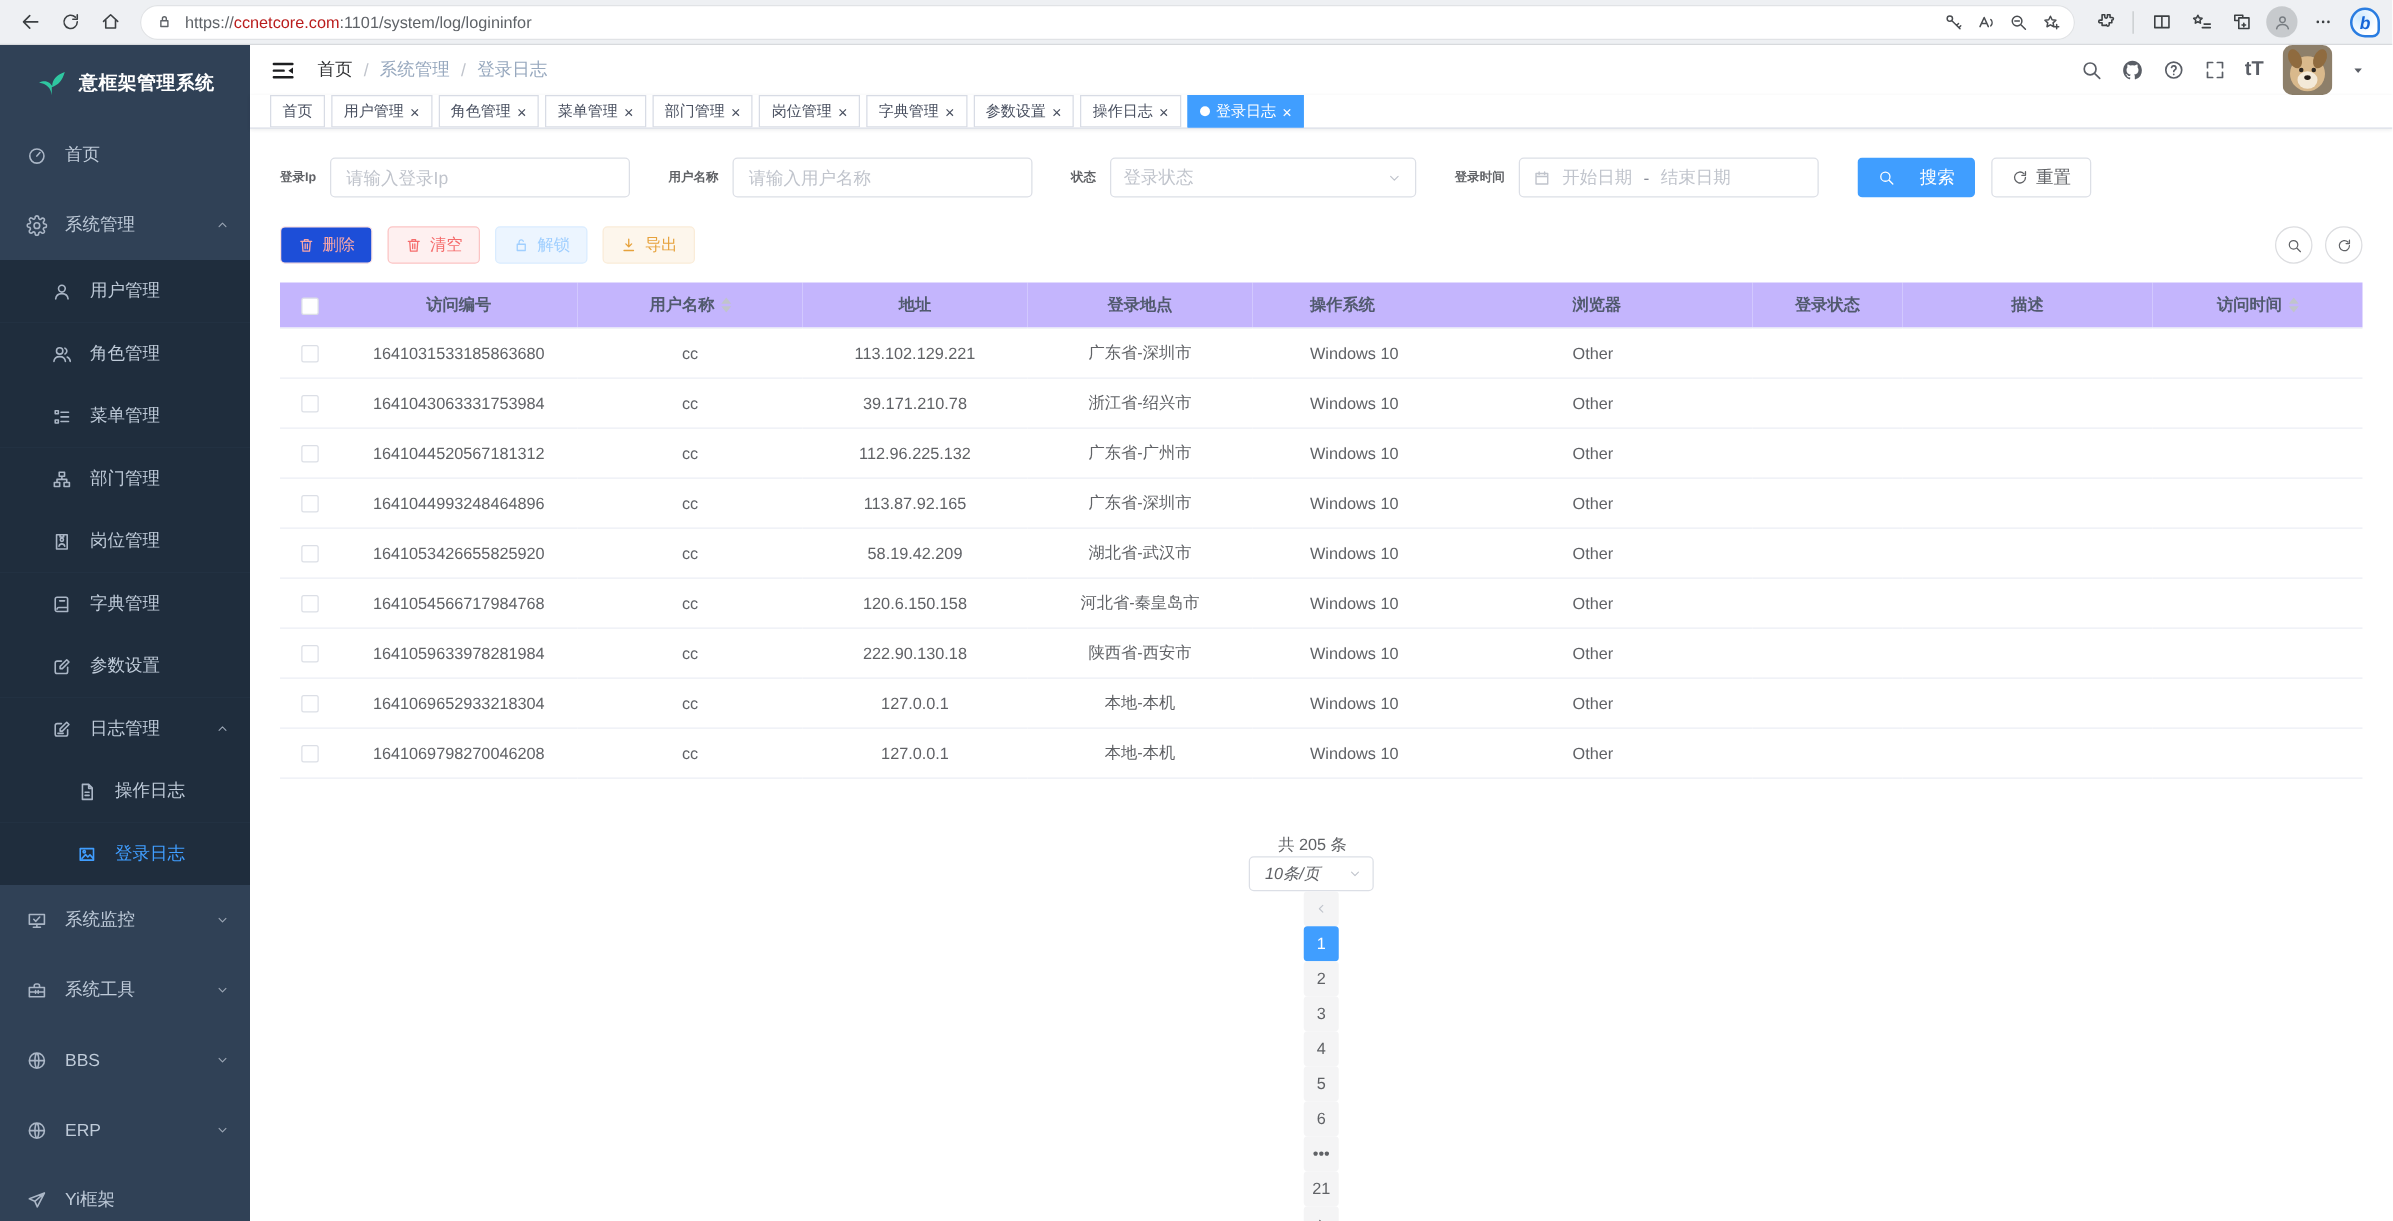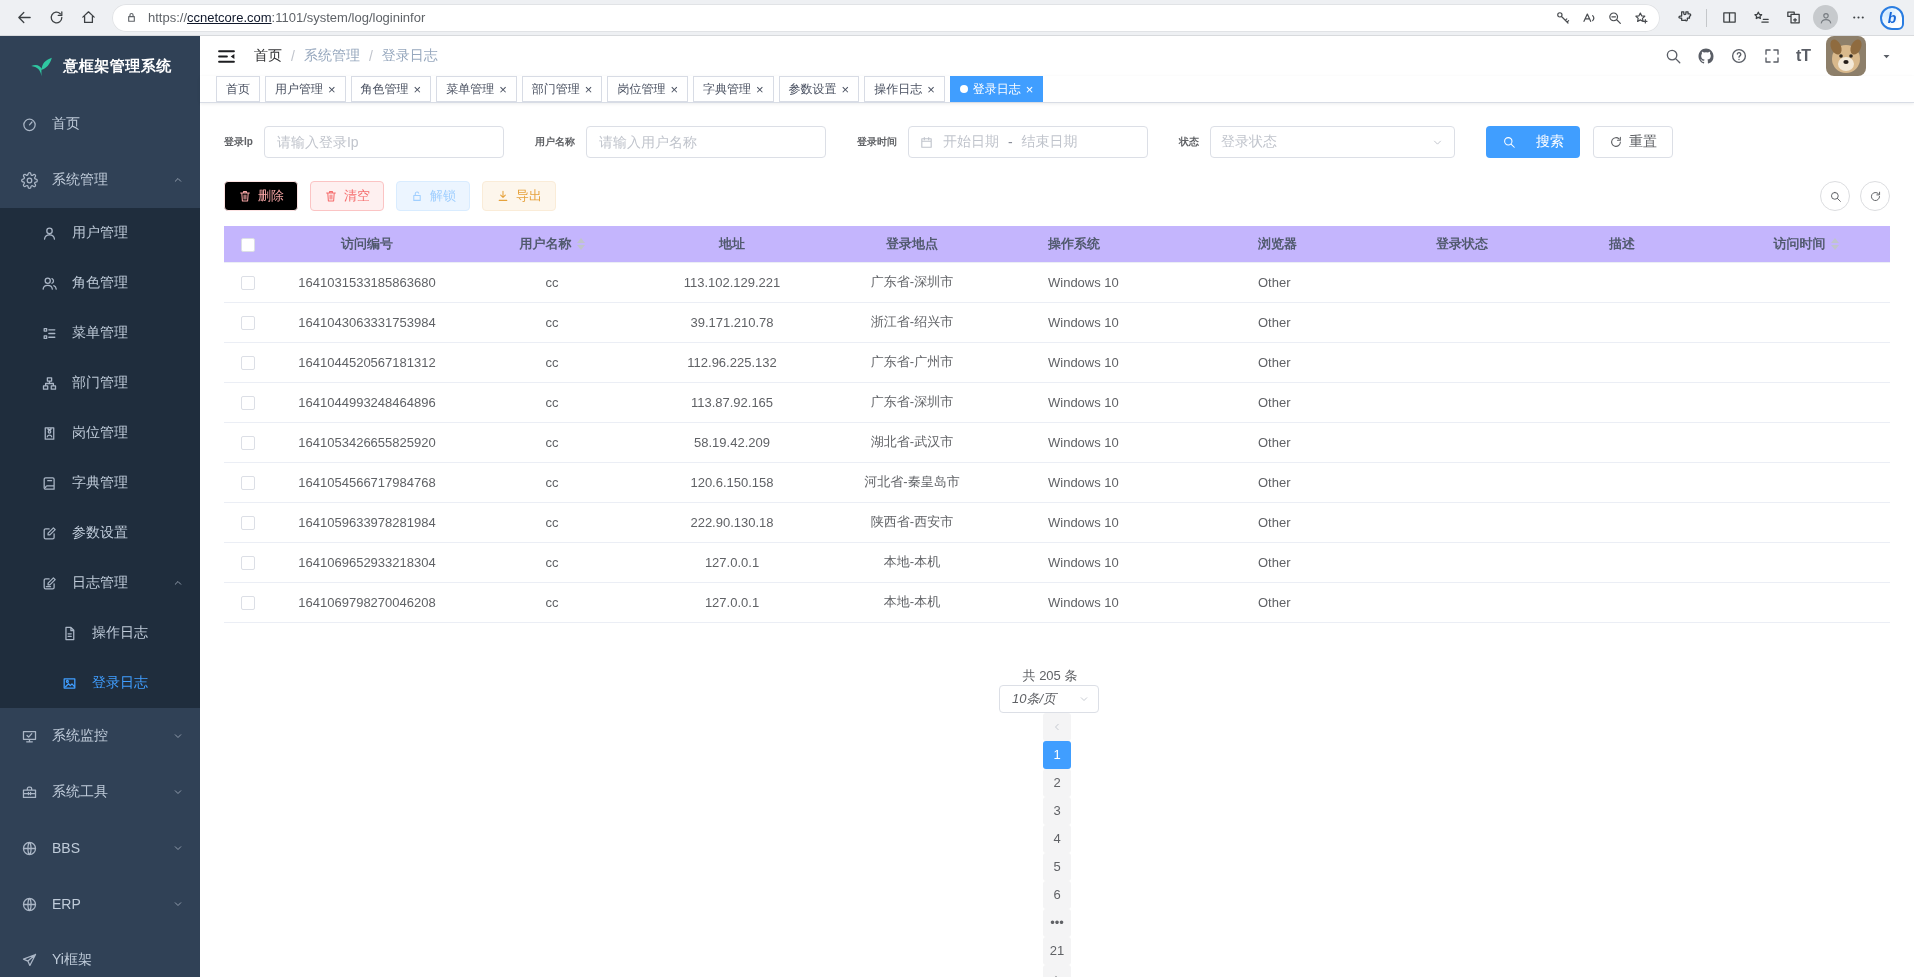--- a/index.html
+++ b/index.html
@@ -10,21 +10,21 @@
   
   .browser-bar { height:36px; display:flex; align-items:center; gap:4px; padding:0 10px;
                  background:#eef0f3; border-bottom:1px solid #d8dadd; }
   .b-btn { width:28px; height:28px; border-radius:4px; display:flex; align-items:center;
            justify-content:center; color:#3c4043; flex-shrink:0; cursor:pointer; }
   .b-btn svg { width:17px; height:17px; }
   .url-pill { flex:1; height:28px; margin:0 6px; background:#fff; border-radius:14px;
               box-shadow:0 0 0 1px #e1e3e6 inset; display:flex; align-items:center; padding:0 6px 0 12px; }
   .url-pill .site-ic { width:15px; height:15px; color:#5f6368; flex-shrink:0; }
   .url-text { flex:1; margin-left:9px; font-size:13px; white-space:nowrap; overflow:hidden; }
-  .u-dim { color:#5f6368; } .u-host { color:#0f172a;text-decoration:underline; }
+  .u-dim { color:#5f6368; } .u-host { color:#b91c1c; }
   .pill-btn { width:26px; height:26px; display:flex; align-items:center; justify-content:center;
               color:#4a4d51; cursor:pointer; }
   .pill-btn svg { width:16px; height:16px; }
   .v-div { width:1px; height:18px; background:#c4c7ca; margin:0 4px; }
   .profile-badge { width:25px; height:25px; border-radius:50%; background:#c7cacd; color:#787d82;
                    display:flex; align-items:center; justify-content:center; margin:0 2px; cursor:pointer; }
   .profile-badge svg { width:16px; height:16px; }
   .copilot { width:24px; height:24px; border-radius:50% 50% 6px 50%; border:2px solid #2a7de1;
              background:radial-gradient(circle at 32% 30%, #cfeaff, #ffffff 70%);
              color:#1566d8; font-weight:bold; font-style:italic; font-size:14px; line-height:20px;
@@ -90,21 +90,21 @@
   .f-date .sep { color:#8a8e99; }
   .btn { height:32px; border-radius:4px; border:1px solid transparent; display:inline-flex;
          align-items:center; gap:6px; padding:0 15px; font-size:14px; cursor:pointer;
          font-family:inherit; white-space:nowrap; }
   .btn svg { width:14px; height:14px; }
   .btn-primary { background:#409eff; color:#fff;gap:20px; }
   .btn-plain { background:#fff; border-color:#dcdfe6; color:#606266; }
 
   .toolbar-row { display:flex; align-items:center; margin-bottom:15px; }
   .toolbar-row .btn { height:30px; padding:0 13px; font-size:13px; margin-right:12px; }
-  .btn-del    { background:#000000; border-color:#fde2e2; color:#f9a7a7;font-family:Liberation Mono, monospace; }
+  .btn-del    { background:#1d4ed8; border-color:#fde2e2; color:#f9a7a7;font-family:Liberation Mono, monospace; }
   .btn-clear  { background:#fef0f0; border-color:#fbc4c4; color:#f56c6c; }
   .btn-unlock { background:#ecf5ff; border-color:#d9ecff; color:#a0cfff; }
   .btn-export { background:#fdf6ec; border-color:#faecd8; color:#e6a23c; }
   .tool-right { margin-left:auto; display:flex; gap:10px; }
   .circle-btn { width:30px; height:30px; border-radius:50%; border:1px solid #dcdde0;
                 background:#fff; color:#606266; display:flex; align-items:center;
                 justify-content:center; cursor:pointer; }
   .circle-btn svg { width:13px; height:13px; }
 
   
@@ -506,41 +506,41 @@
       <div class="filter-row">
         <div class="f-group">
           <span class="f-label">登录Ip</span>
           <input class="f-box" placeholder="请输入登录Ip" style="">
         </div>
         <div class="f-group">
           <span class="f-label">用户名称</span>
           <input class="f-box" placeholder="请输入用户名称" style="">
         </div>
         <div class="f-group">
+          <span class="f-label">状态</span>
+          <div class="f-box f-select">
+            <span>登录状态</span>
+            <span>
+                <svg viewBox="0 0 24 24" fill="none" stroke="currentColor" stroke-width="1.8" stroke-linecap="round" stroke-linejoin="round">
+                  <path d="M6.5 9.5 12 15l5.5-5.5"></path>
+                </svg>
+              </span>
+          </div>
+        </div>
+        <div class="f-group">
           <span class="f-label">登录时间</span>
           <div class="f-box f-date">
             <span class="cal">
                 <svg viewBox="0 0 24 24" fill="none" stroke="currentColor" stroke-width="1.8" stroke-linecap="round" stroke-linejoin="round">
                   <path d="M4.5 6h15v13.5h-15zM4.5 10h15M8.5 4v3.5M15.5 4v3.5"></path>
                 </svg>
               </span>
             <span>开始日期</span>
             <span class="sep">-</span>
             <span>结束日期</span>
-          </div>
-        </div>
-        <div class="f-group">
-          <span class="f-label">状态</span>
-          <div class="f-box f-select">
-            <span>登录状态</span>
-            <span>
-                <svg viewBox="0 0 24 24" fill="none" stroke="currentColor" stroke-width="1.8" stroke-linecap="round" stroke-linejoin="round">
-                  <path d="M6.5 9.5 12 15l5.5-5.5"></path>
-                </svg>
-              </span>
           </div>
         </div>
         <button class="btn btn-primary">
           <span>
               <svg viewBox="0 0 24 24" fill="none" stroke="currentColor" stroke-width="1.8" stroke-linecap="round" stroke-linejoin="round">
                 <path d="M10.8 4.5a6.3 6.3 0 1 0 0 12.6 6.3 6.3 0 0 0 0-12.6zM15.5 15.5 21 21"></path>
               </svg>
             </span>
           <span>搜索</span>
         </button>

